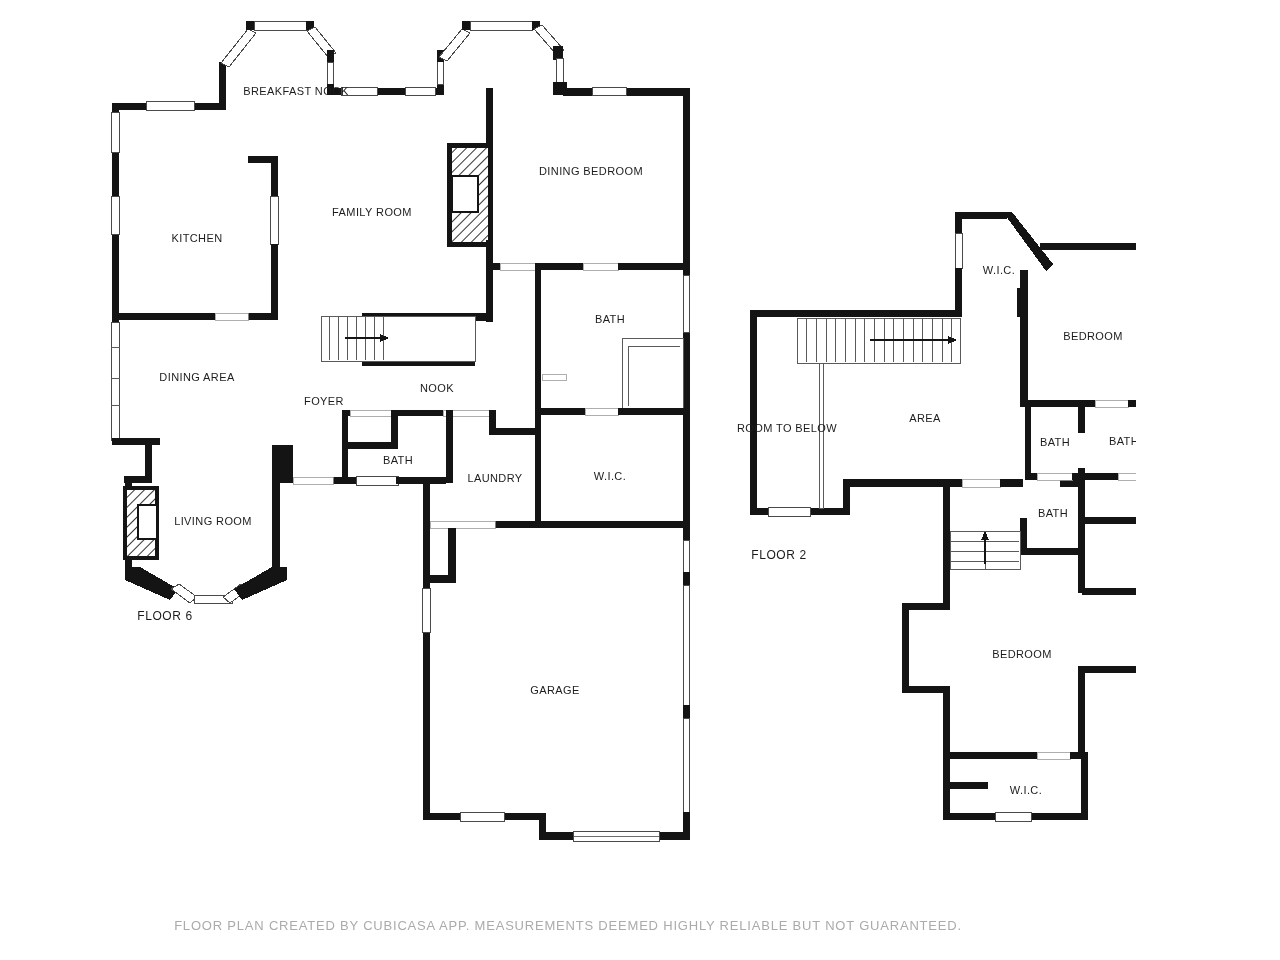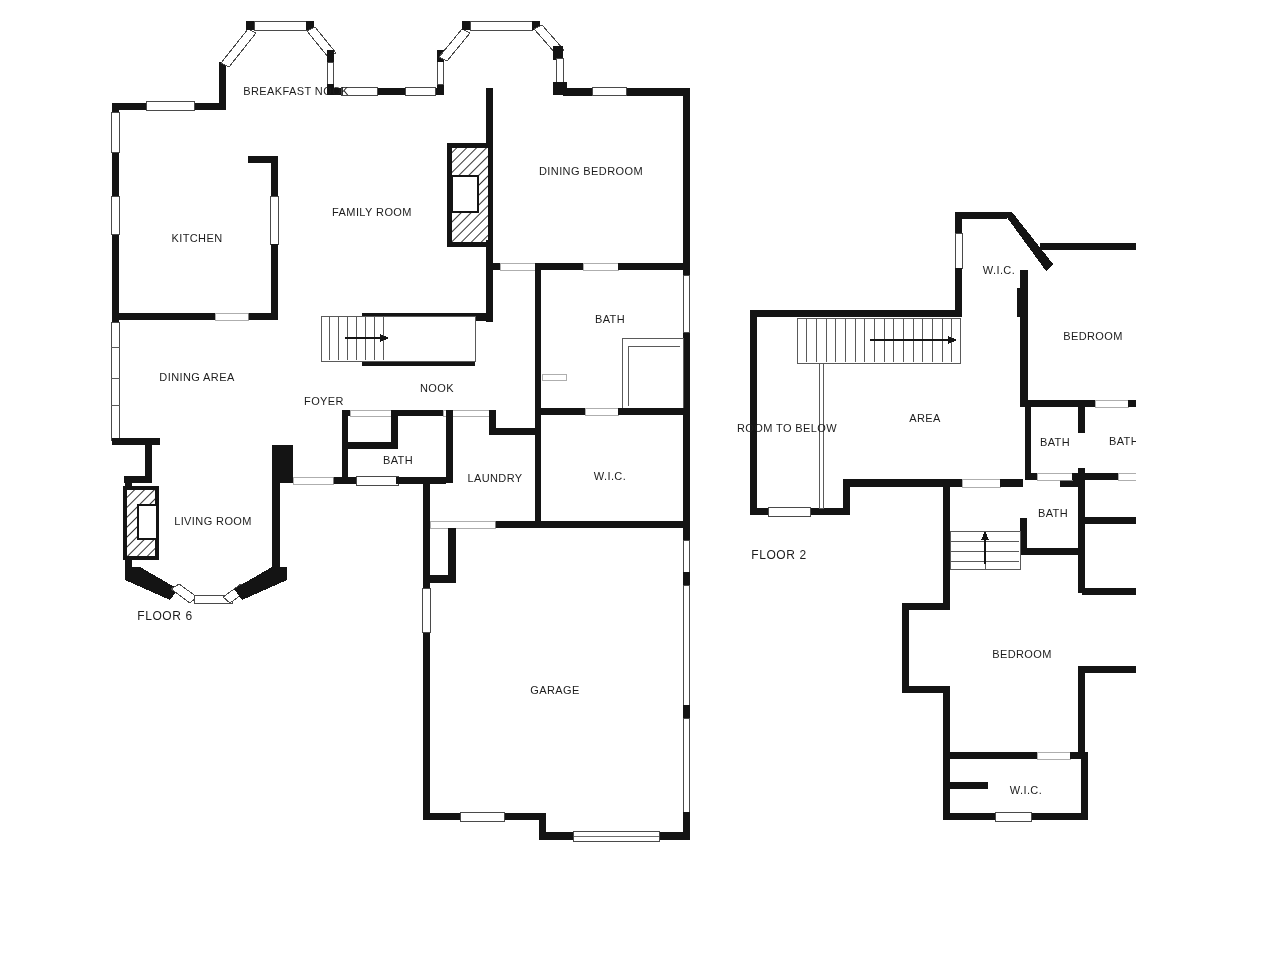--- a/index.html
+++ b/index.html
@@ -269,15 +269,16 @@
       <div class="label" style="left: 925px; top: 418px;">AREA</div>
       <div class="label" style="left: 787px; top: 428px;">ROOM TO BELOW</div>
       <div class="label" style="left: 1055px; top: 442px;">BATH</div>
       <div class="label" style="left: 1124px; top: 441px;">BATH</div>
       <div class="label" style="left: 1053px; top: 513px;">BATH</div>
       <div class="label" style="left: 1022px; top: 654px;">BEDROOM</div>
       <div class="label" style="left: 1026px; top: 790px;">W.I.C.</div>
       <div class="label label--title" style="left: 770px; top: 555px; margin-left: 9px;">FLOOR 2</div>
     </div>
 
+<div id="caption">FLOOR PLAN CREATED BY CUBICASA APP. MEASUREMENTS DEEMED HIGHLY RELIABLE BUT NOT GUARANTEED.</div>
 <div id="watermark">StellarMLS</div>
 
 </div>
 
 </body></html>

